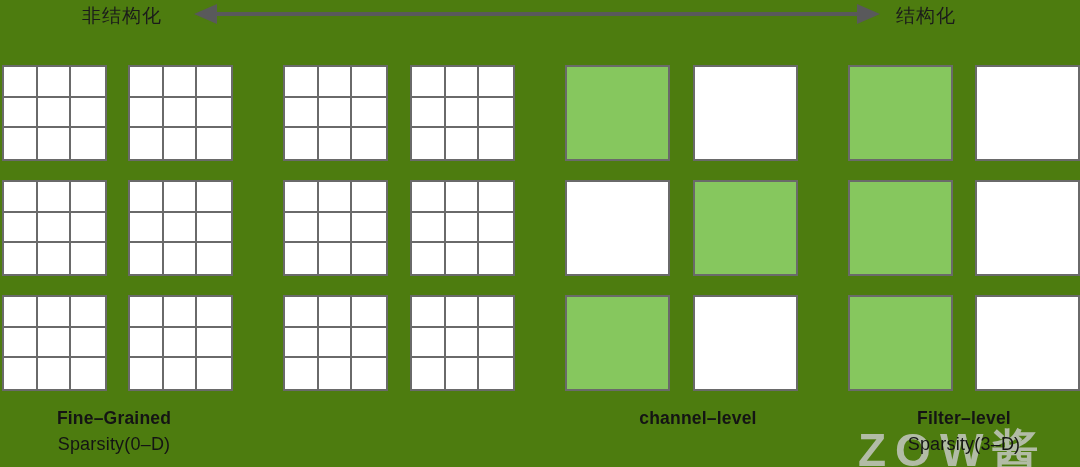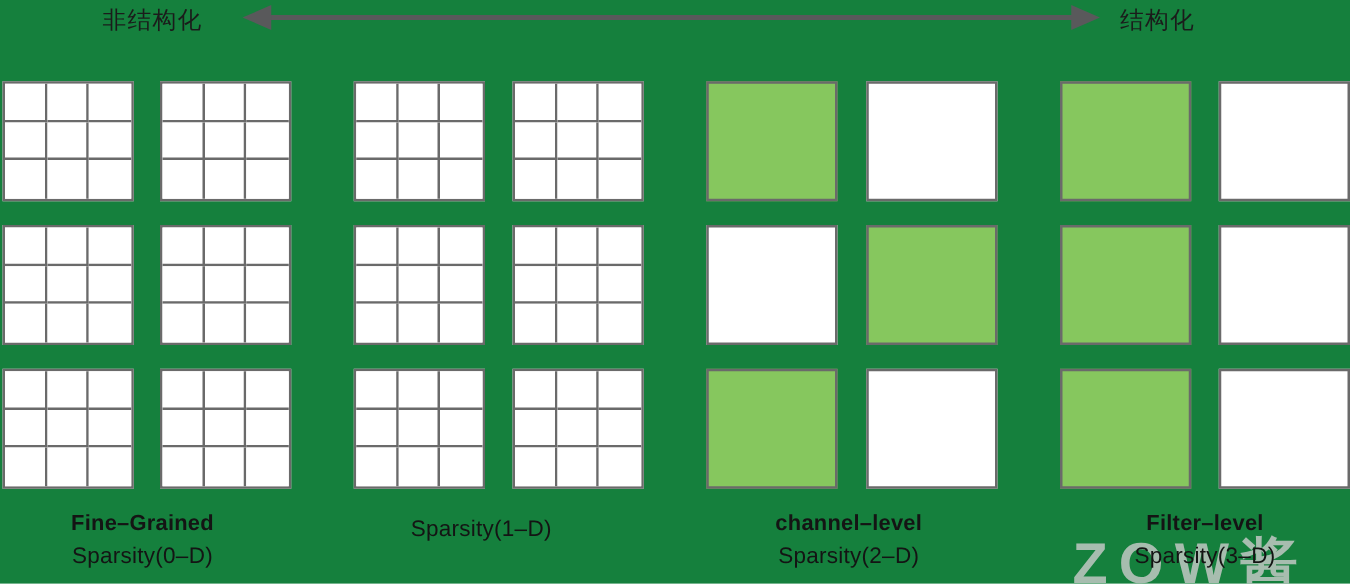--- a/index.html
+++ b/index.html
@@ -1,17 +1,17 @@
 <!DOCTYPE html>
 <html><head>
 <meta charset="utf-8">
 <style>
   html,body{margin:0;padding:0;background:#fff;}
   body{font-family:"Liberation Sans","DejaVu Sans",sans-serif;}
-  #stage{position:relative;width:1080px;height:467px;background:#15803d;overflow:hidden;
+  #stage{position:relative;width:1080px;height:467px;background:#4d7c0f;overflow:hidden;
          --green:#86C75E;--border:#6A6A6A;--arrow:#59595B;}
   .zh-label{position:absolute;top:3px;font-size:19px;color:#1b1b1b;letter-spacing:1px;white-space:nowrap;}
   #arrow{position:absolute;left:192px;top:1px;}
   #grids-layer{position:absolute;left:0;top:0;width:1080px;height:467px;}
   .grid3{position:absolute;width:105px;height:96px;box-sizing:border-box;border:2px solid var(--border);
          display:grid;grid-template-columns:repeat(3,1fr);grid-template-rows:repeat(3,1fr);background:#fff;}
   .grid3 .cell{border-right:2px solid var(--border);border-bottom:2px solid var(--border);background:#fff;}
   .grid3 .cell:nth-child(3n){border-right:none;}
   .grid3 .cell:nth-child(n+7){border-bottom:none;}
   .block{position:absolute;width:105px;height:96px;box-sizing:border-box;border:2px solid var(--border);background:#fff;}
@@ -185,25 +185,23 @@
       <div class="block" style="left: 975px; top: 180px;"></div>
       <div class="block filled" style="left: 848px; top: 295px;"></div>
       <div class="block" style="left: 975px; top: 295px;"></div>
     </div>
 
   <div class="group-label" style="left:-36px">
     <div class="l1">Fine–Grained</div>
     <div class="l2">Sparsity(0–D)</div>
   </div>
   <div class="group-label" style="left:235px">
-    <div class="l2">Sparsity(1–D)</div>
-  </div>
-  <div class="group-label" style="left:529px">
+  </div>
+  <div class="group-label" style="left:548px">
     <div class="l1">channel–level</div>
-    <div class="l2">Sparsity(2–D)</div>
   </div>
   <div class="group-label" style="left:814px">
     <div class="l1">Filter–level</div>
     <div class="l2">Sparsity(3–D)</div>
   </div>
 
   <div id="wm-faint">ZOW酱</div>
 
 </div>
 

